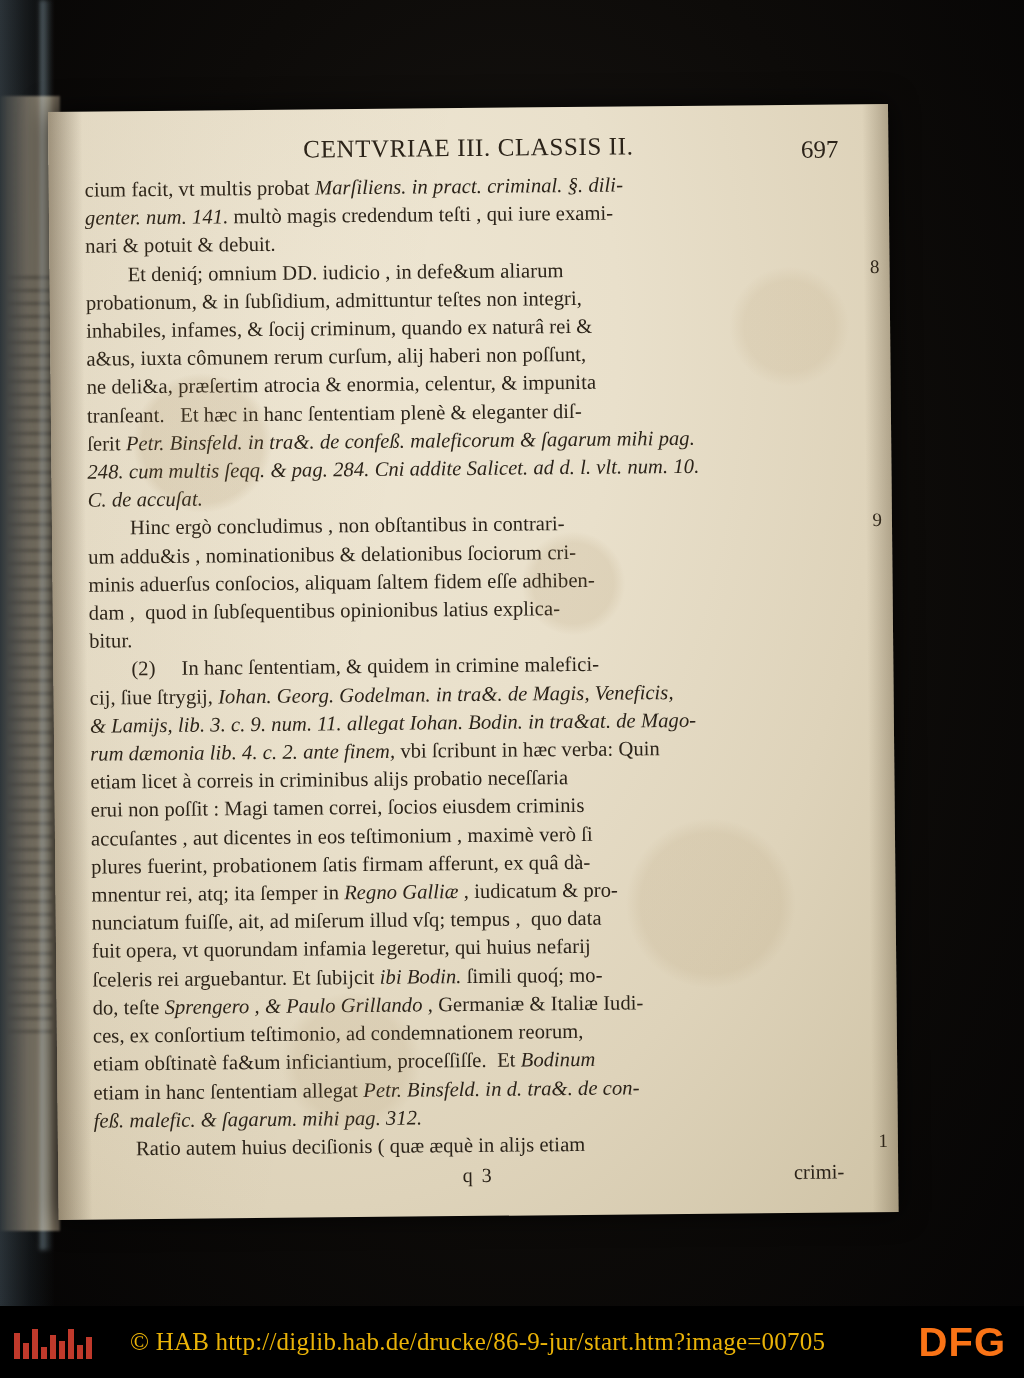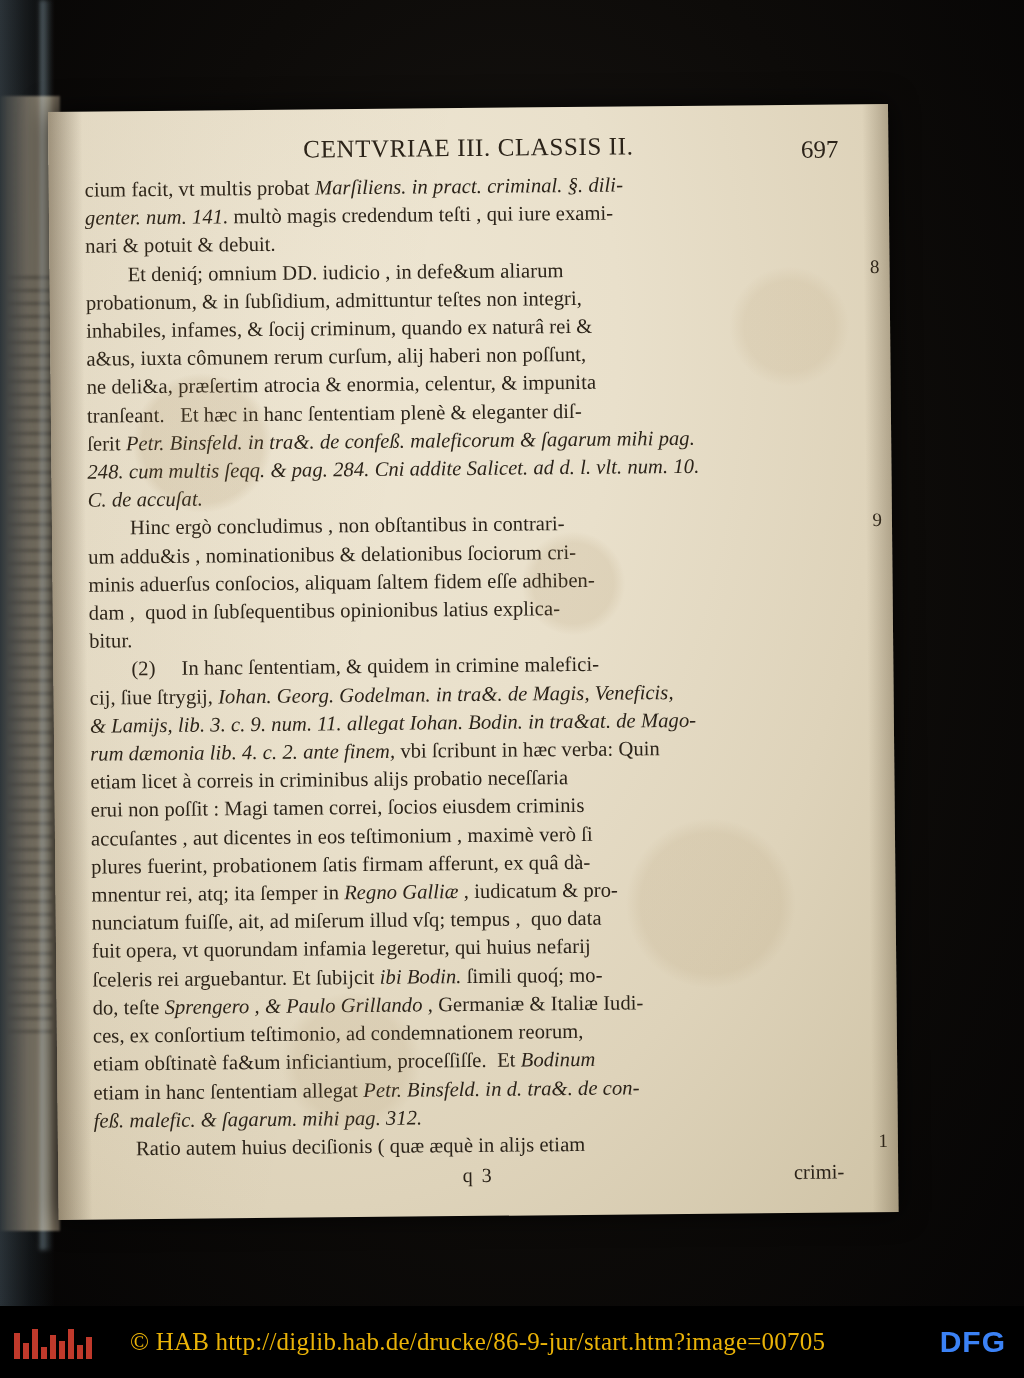--- a/index.html
+++ b/index.html
@@ -214,23 +214,23 @@
   .hab-mark i {
     display: block;
     width: 6px;
     background: #c0392b;
   }
   .dfg {
     position: absolute;
     right: 18px;
     top: 50%;
     transform: translateY(-50%);
-    color: #3b82f6;
+    color: #f97316;
     font-family: "Liberation Sans", sans-serif;
-    font-size: 30px;
+    font-size: 40px;
     font-weight: bold;
     letter-spacing: 1px;
   }
 </style>
 </head>
 <body>
 
 <div class="scan">
   <div class="bg-dark"></div>
   <div class="left-page">

